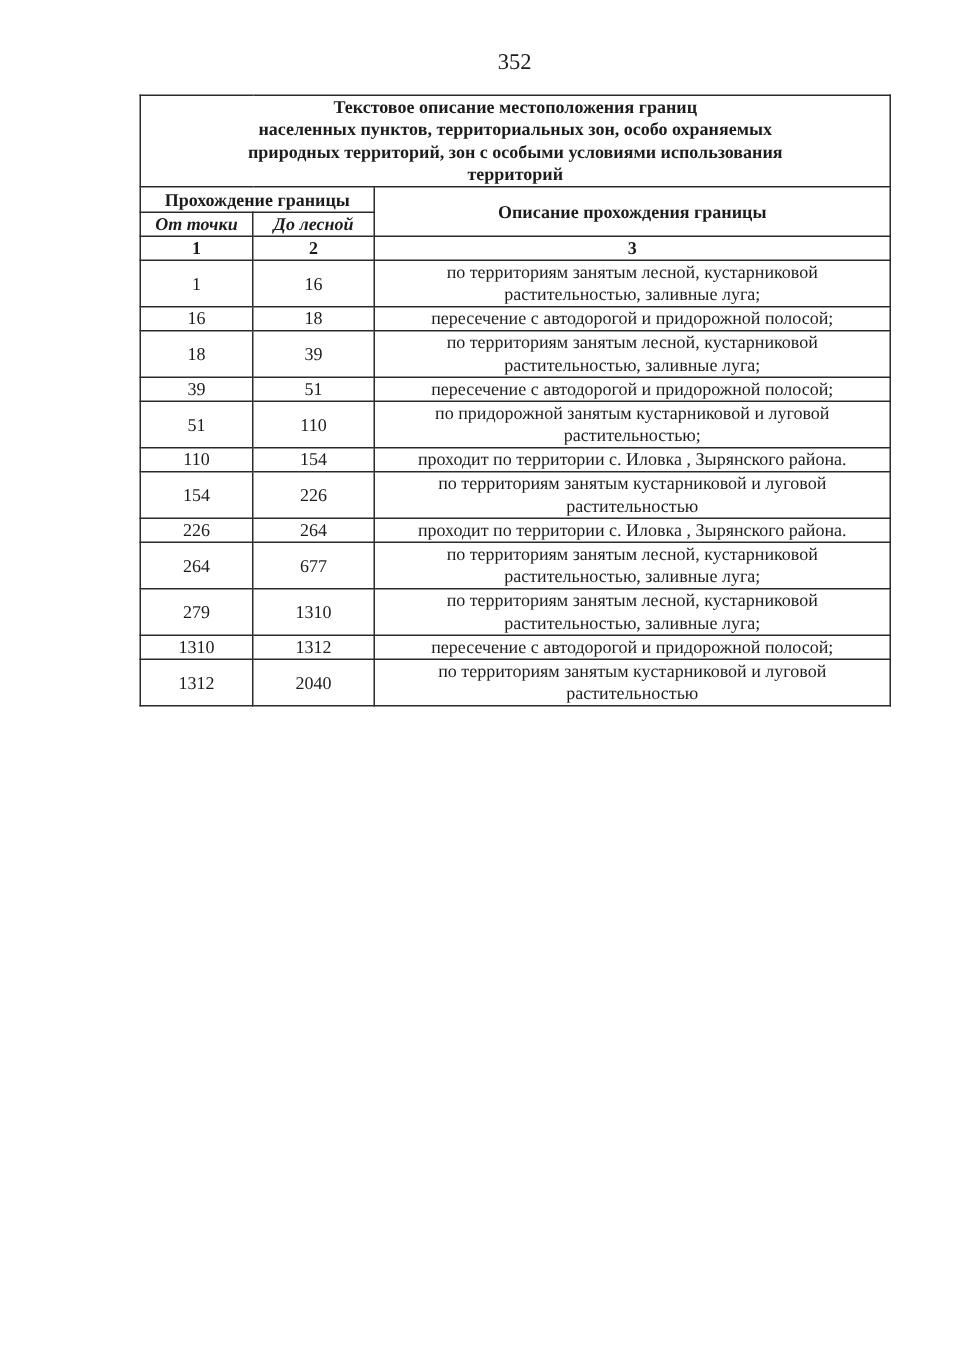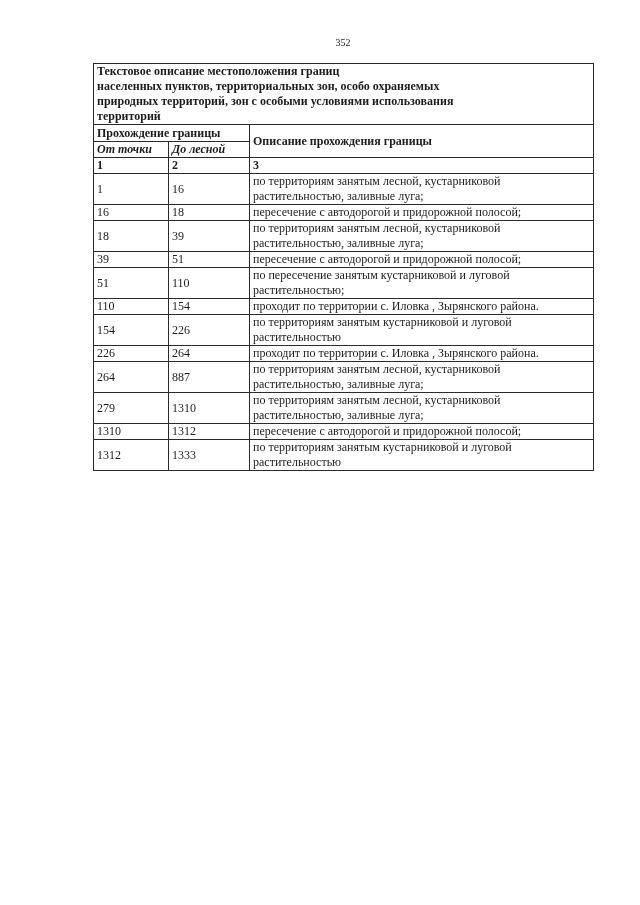--- a/index.html
+++ b/index.html
@@ -16,33 +16,34 @@
     width: 640px;
     height: 905px;
     background: #ffffff;
   }
   .page-number {
     position: absolute;
     top: 36px;
     left: 93px;
     width: 500px;
     text-align: center;
-    font-size: 10px;
+    font-size: 15px;
     line-height: 13px;
   }
   table.doc-table {
     position: absolute;
     top: 63px;
     left: 93px;
     width: 500px;
     border-collapse: collapse;
     table-layout: fixed;
   }
   table.doc-table td {
     border: 1px solid #2b2b2b;
+    text-align: center;
     vertical-align: middle;
     font-size: 12px;
     line-height: 15px;
     padding: 0 3px;
   }
   td.title-cell {
     font-weight: bold;
     font-size: 14px;
     line-height: 18px;
     padding: 2px 4px 3px 4px;
@@ -113,21 +114,21 @@
 
     <tr class="data-row">
       <td class="num-cell">39</td>
       <td class="num-cell">51</td>
       <td class="desc-cell">пересечение с автодорогой и придорожной полосой;</td>
     </tr>
 
     <tr class="data-row">
       <td class="num-cell">51</td>
       <td class="num-cell">110</td>
-      <td class="desc-cell">по пересечение занятым кустарниковой и луговой растительностью;</td>
+      <td class="desc-cell">по придорожной занятым кустарниковой и луговой растительностью;</td>
     </tr>
 
     <tr class="data-row">
       <td class="num-cell">110</td>
       <td class="num-cell">154</td>
       <td class="desc-cell">проходит по территории с. Иловка , Зырянского района.</td>
     </tr>
 
     <tr class="data-row">
       <td class="num-cell">154</td>
@@ -136,37 +137,37 @@
     </tr>
 
     <tr class="data-row">
       <td class="num-cell">226</td>
       <td class="num-cell">264</td>
       <td class="desc-cell">проходит по территории с. Иловка , Зырянского района.</td>
     </tr>
 
     <tr class="data-row">
       <td class="num-cell">264</td>
-      <td class="num-cell">887</td>
+      <td class="num-cell">677</td>
       <td class="desc-cell">по территориям занятым лесной, кустарниковой растительностью, заливные луга;</td>
     </tr>
 
     <tr class="data-row">
       <td class="num-cell">279</td>
       <td class="num-cell">1310</td>
       <td class="desc-cell">по территориям занятым лесной, кустарниковой растительностью, заливные луга;</td>
     </tr>
 
     <tr class="data-row">
       <td class="num-cell">1310</td>
       <td class="num-cell">1312</td>
       <td class="desc-cell">пересечение с автодорогой и придорожной полосой;</td>
     </tr>
 
     <tr class="data-row">
       <td class="num-cell">1312</td>
-      <td class="num-cell">1333</td>
+      <td class="num-cell">2040</td>
       <td class="desc-cell">по территориям занятым кустарниковой и луговой растительностью</td>
     </tr>
   </tbody>
   </table>
 
 </div>
 
 </body></html>

